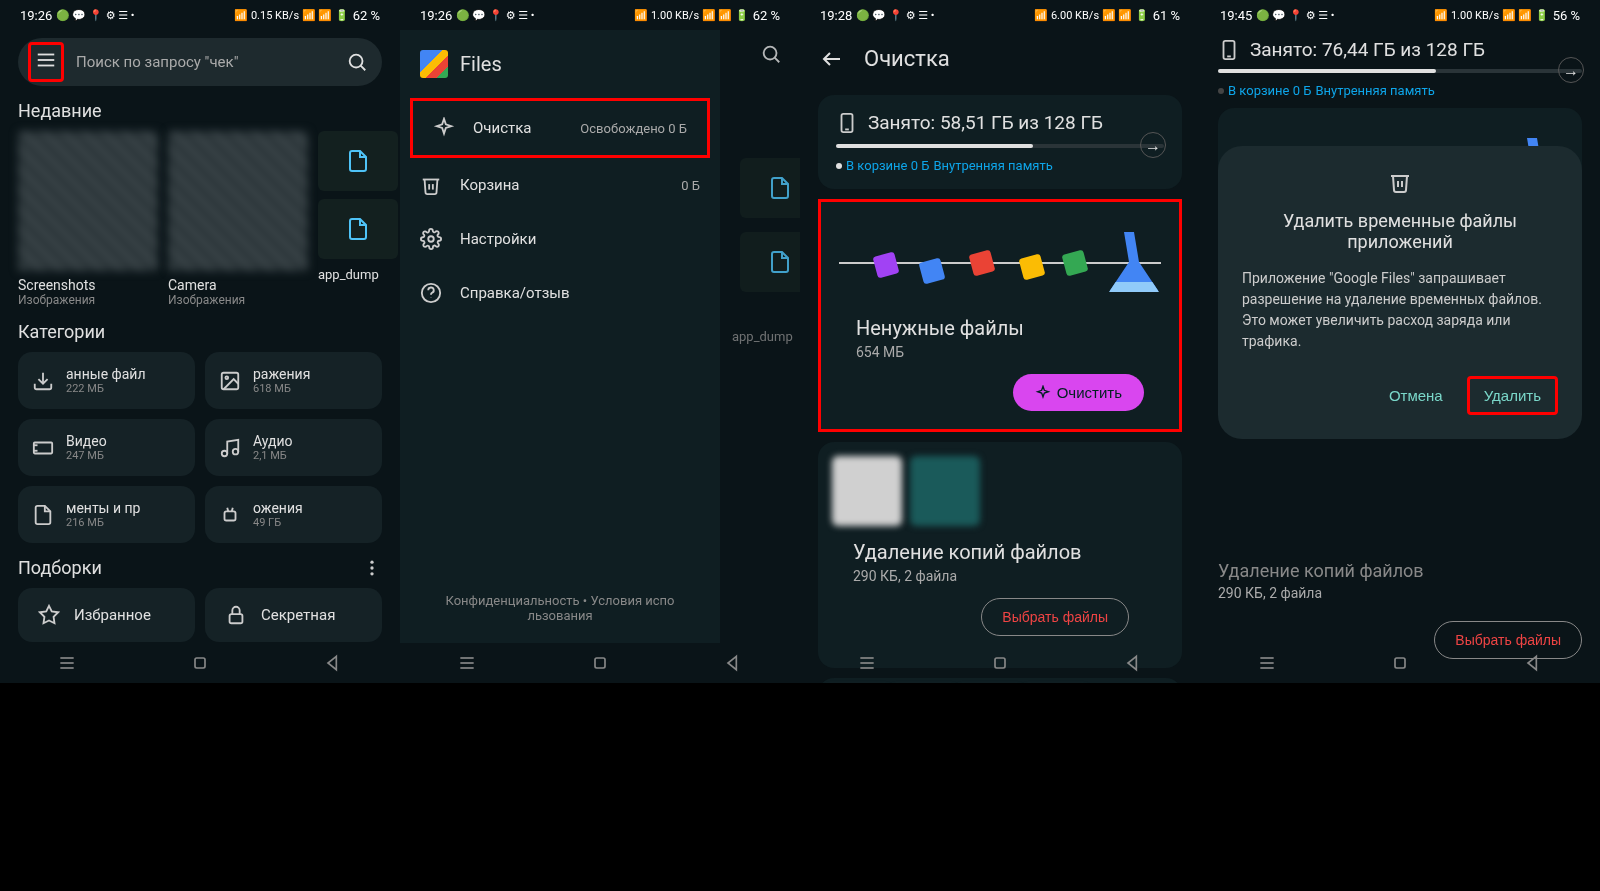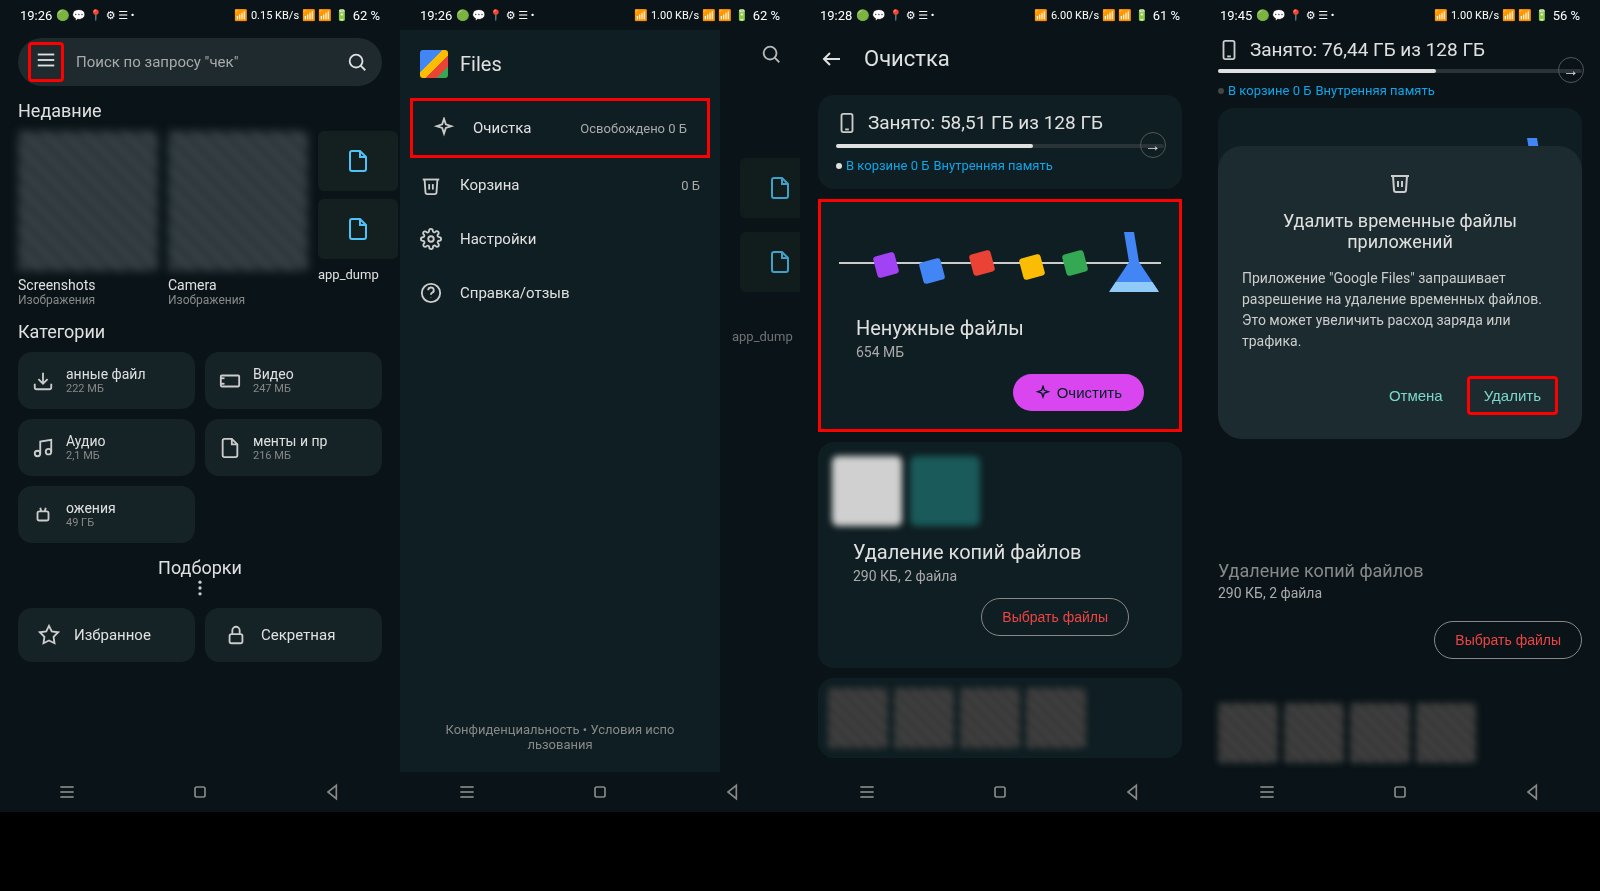--- a/index.html
+++ b/index.html
@@ -7,21 +7,21 @@
   display: flex;
   background: #000;
   font-family: -apple-system, BlinkMacSystemFont, "Segoe UI", Roboto, sans-serif;
   color: #e0e0e0;
   width: 1600px;
   height: 891px;
   overflow: hidden;
 }
 .screen {
   width: 400px;
-  height: 812px;
+  height: 683px;
   background: #0a1418;
   position: relative;
   overflow: hidden;
   flex-shrink: 0;
 }
 .statusbar {
   height: 30px;
   display: flex;
   justify-content: space-between;
   align-items: center;
@@ -110,21 +110,20 @@
   align-items: center;
   gap: 14px;
   flex: 1;
   font-size: 15px;
 }
 .dots-row {
   display: flex;
   justify-content: space-between;
   align-items: center;
   padding: 14px 18px 10px;
-  flex-direction: column;
 }
 
 
 .drawer {
   position: absolute;
   top: 30px;
   left: 0;
   width: 320px;
   height: calc(100% - 70px);
   background: #0f1e22;
@@ -447,20 +446,31 @@
           <polyline points="7 10 12 15 17 10"></polyline>
           <line x1="12" y1="15" x2="12" y2="3"></line>
         </svg>
       <div>
           <div class="cat-label">анные файл</div>
           <div class="cat-sub">222 МБ</div>
         </div>
     </div>
     <div class="cat-tile">
       <svg viewBox="0 0 24 24" fill="none" stroke="#ccc" stroke-width="2">
+          <rect x="3" y="3" width="18" height="18" rx="2"></rect>
+          <circle cx="8.5" cy="8.5" r="1.5"></circle>
+          <polyline points="21 15 16 10 5 21"></polyline>
+        </svg>
+      <div>
+          <div class="cat-label">ражения</div>
+          <div class="cat-sub">618 МБ</div>
+        </div>
+    </div>
+    <div class="cat-tile">
+      <svg viewBox="0 0 24 24" fill="none" stroke="#ccc" stroke-width="2">
           <rect x="2" y="6" width="20" height="12" rx="1"></rect>
           <line x1="2" y1="9" x2="6" y2="9"></line>
           <line x1="2" y1="15" x2="6" y2="15"></line>
         </svg>
       <div>
           <div class="cat-label">Видео</div>
           <div class="cat-sub">247 МБ</div>
         </div>
     </div>
     <div class="cat-tile">

